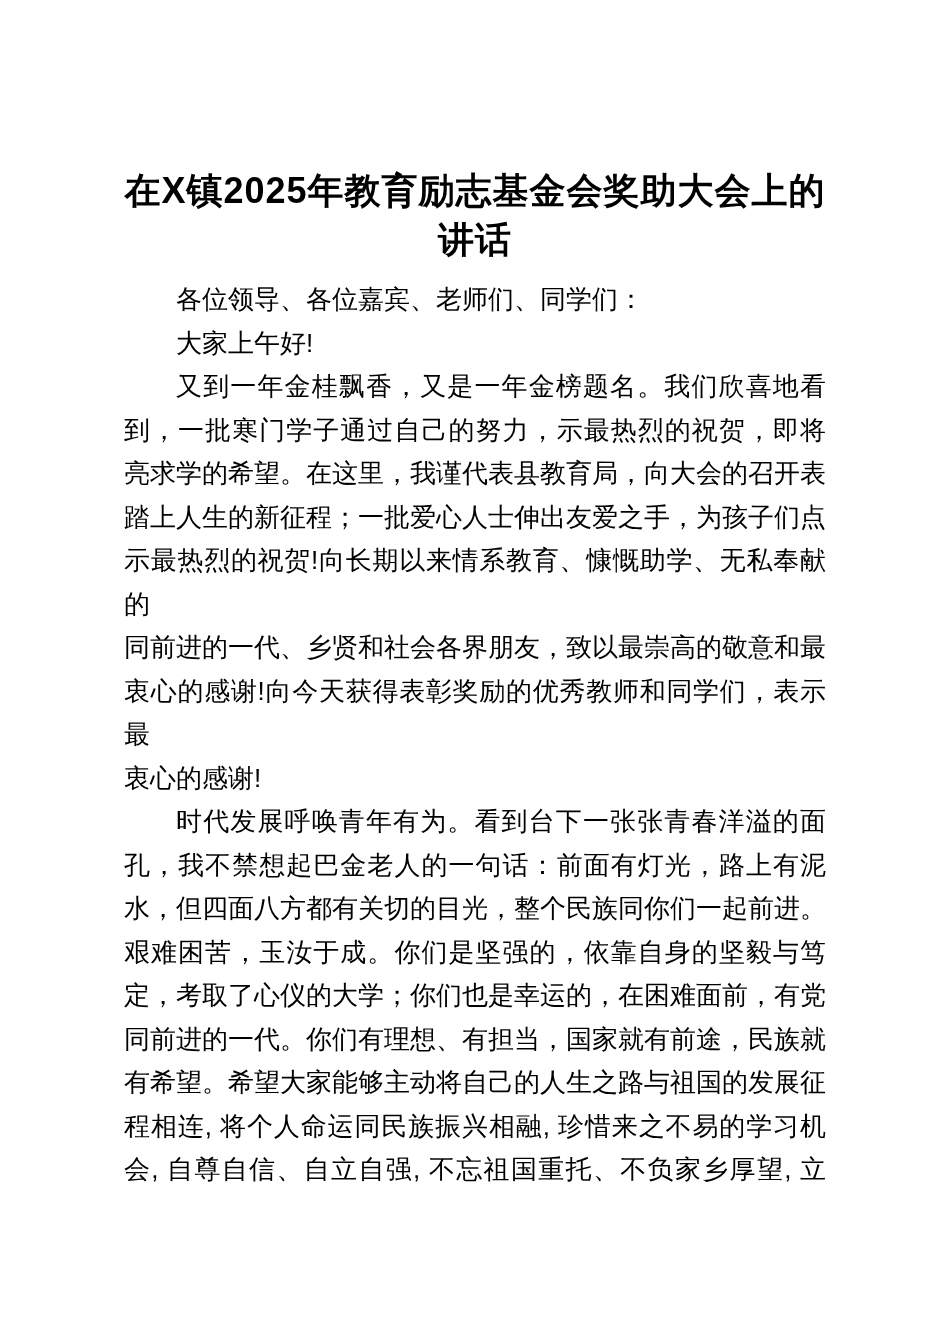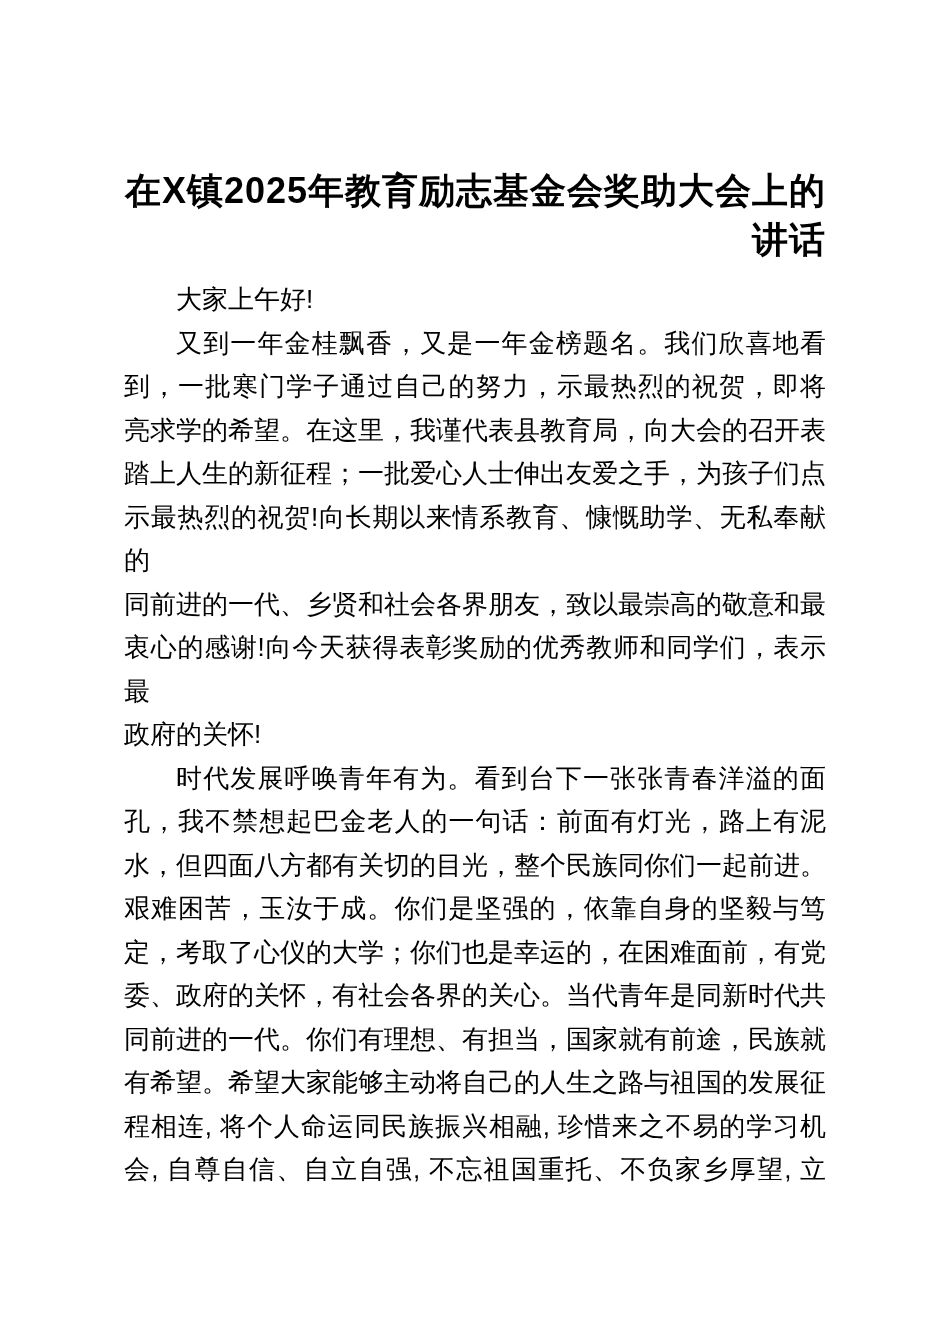--- a/index.html
+++ b/index.html
@@ -20,21 +20,21 @@
     position: absolute;
     left: 124px;
     top: 0;
     width: 702px;
   }
   .doc-title {
     margin-top: 166px;
     font-size: 36px;
     font-weight: bold;
     line-height: 49px;
-    text-align: right;
+    text-align: center;
     letter-spacing: 1px;
   }
   .doc-body {
     margin-top: 14px;
     font-size: 26px;
     line-height: 43.5px;
     font-weight: 400;
   }
   .para {
     margin: 0;
@@ -58,39 +58,41 @@
 <body>
 
 <div class="page">
   <div class="content">
     <div class="doc-title">
       <div class="title-line">在X镇2025年教育励志基金会奖助大会上的</div>
       <div class="title-line">讲话</div>
     </div>
     <div class="doc-body" id="doc-body">
         <div class="para">
+          <div class="line indent">各位领导、各位嘉宾、老师们、同学们：</div>
+        </div>
+        <div class="para">
           <div class="line indent">大家上午好!</div>
         </div>
         <div class="para">
           <div class="line indent fill">又到一年金桂飘香，又是一年金榜题名。我们欣喜地看</div>
           <div class="line fill">到，一批寒门学子通过自己的努力，示最热烈的祝贺，即将</div>
           <div class="line fill">亮求学的希望。在这里，我谨代表县教育局，向大会的召开表</div>
           <div class="line fill">踏上人生的新征程；一批爱心人士伸出友爱之手，为孩子们点</div>
           <div class="line fill">示最热烈的祝贺!向长期以来情系教育、慷慨助学、无私奉献的</div>
           <div class="line fill">同前进的一代、乡贤和社会各界朋友，致以最崇高的敬意和最</div>
           <div class="line fill">衷心的感谢!向今天获得表彰奖励的优秀教师和同学们，表示最</div>
-          <div class="line">政府的关怀!</div>
+          <div class="line">衷心的感谢!</div>
         </div>
         <div class="para extra-space">
           <div class="line indent fill">时代发展呼唤青年有为。看到台下一张张青春洋溢的面</div>
           <div class="line fill">孔，我不禁想起巴金老人的一句话：前面有灯光，路上有泥</div>
           <div class="line fill">水，但四面八方都有关切的目光，整个民族同你们一起前进。</div>
           <div class="line fill">艰难困苦，玉汝于成。你们是坚强的，依靠自身的坚毅与笃</div>
           <div class="line fill">定，考取了心仪的大学；你们也是幸运的，在困难面前，有党</div>
-          <div class="line fill">委、政府的关怀，有社会各界的关心。当代青年是同新时代共</div>
           <div class="line fill">同前进的一代。你们有理想、有担当，国家就有前途，民族就</div>
           <div class="line fill">有希望。希望大家能够主动将自己的人生之路与祖国的发展征</div>
           <div class="line fill">程相连, 将个人命运同民族振兴相融, 珍惜来之不易的学习机</div>
           <div class="line fill">会, 自尊自信、自立自强, 不忘祖国重托、不负家乡厚望, 立</div>
         </div>
       </div>
   </div>
 </div>
 
 </body></html>

